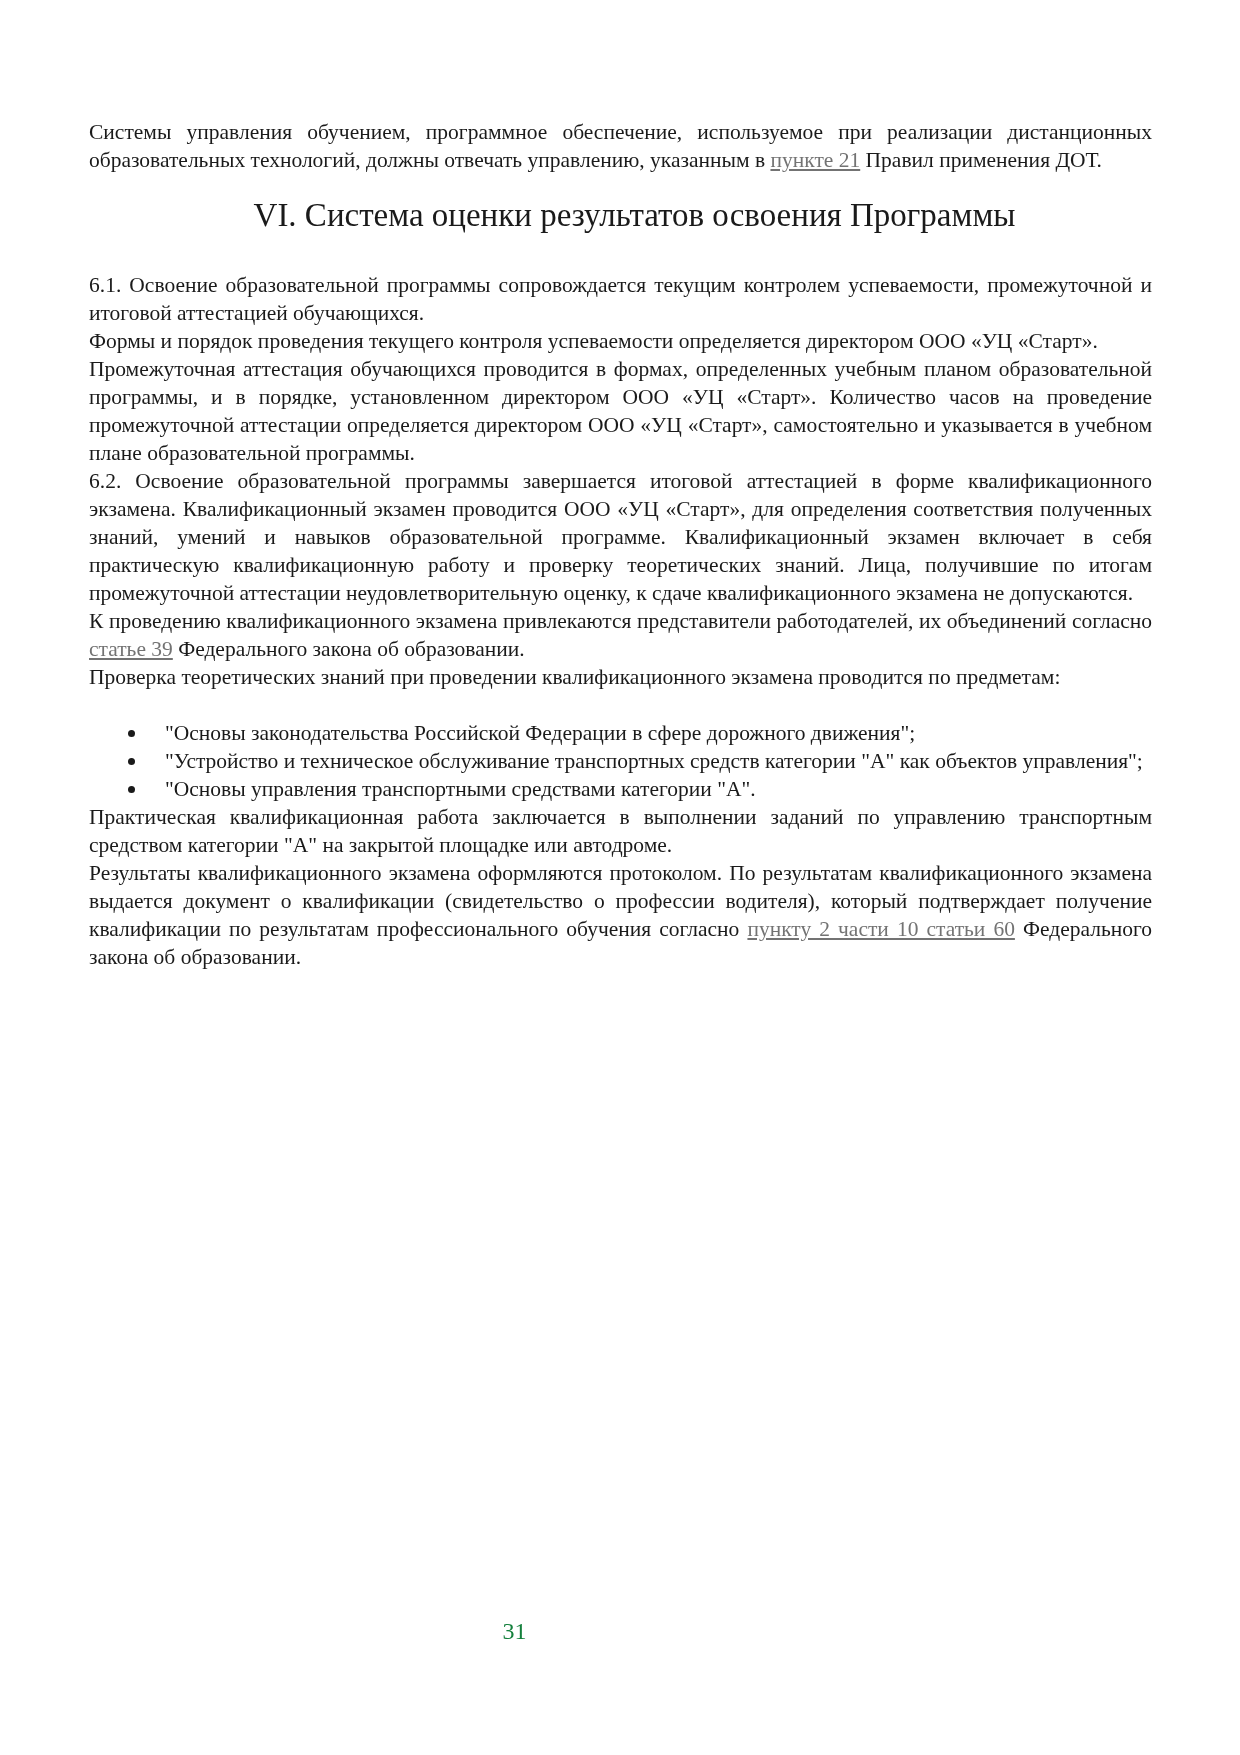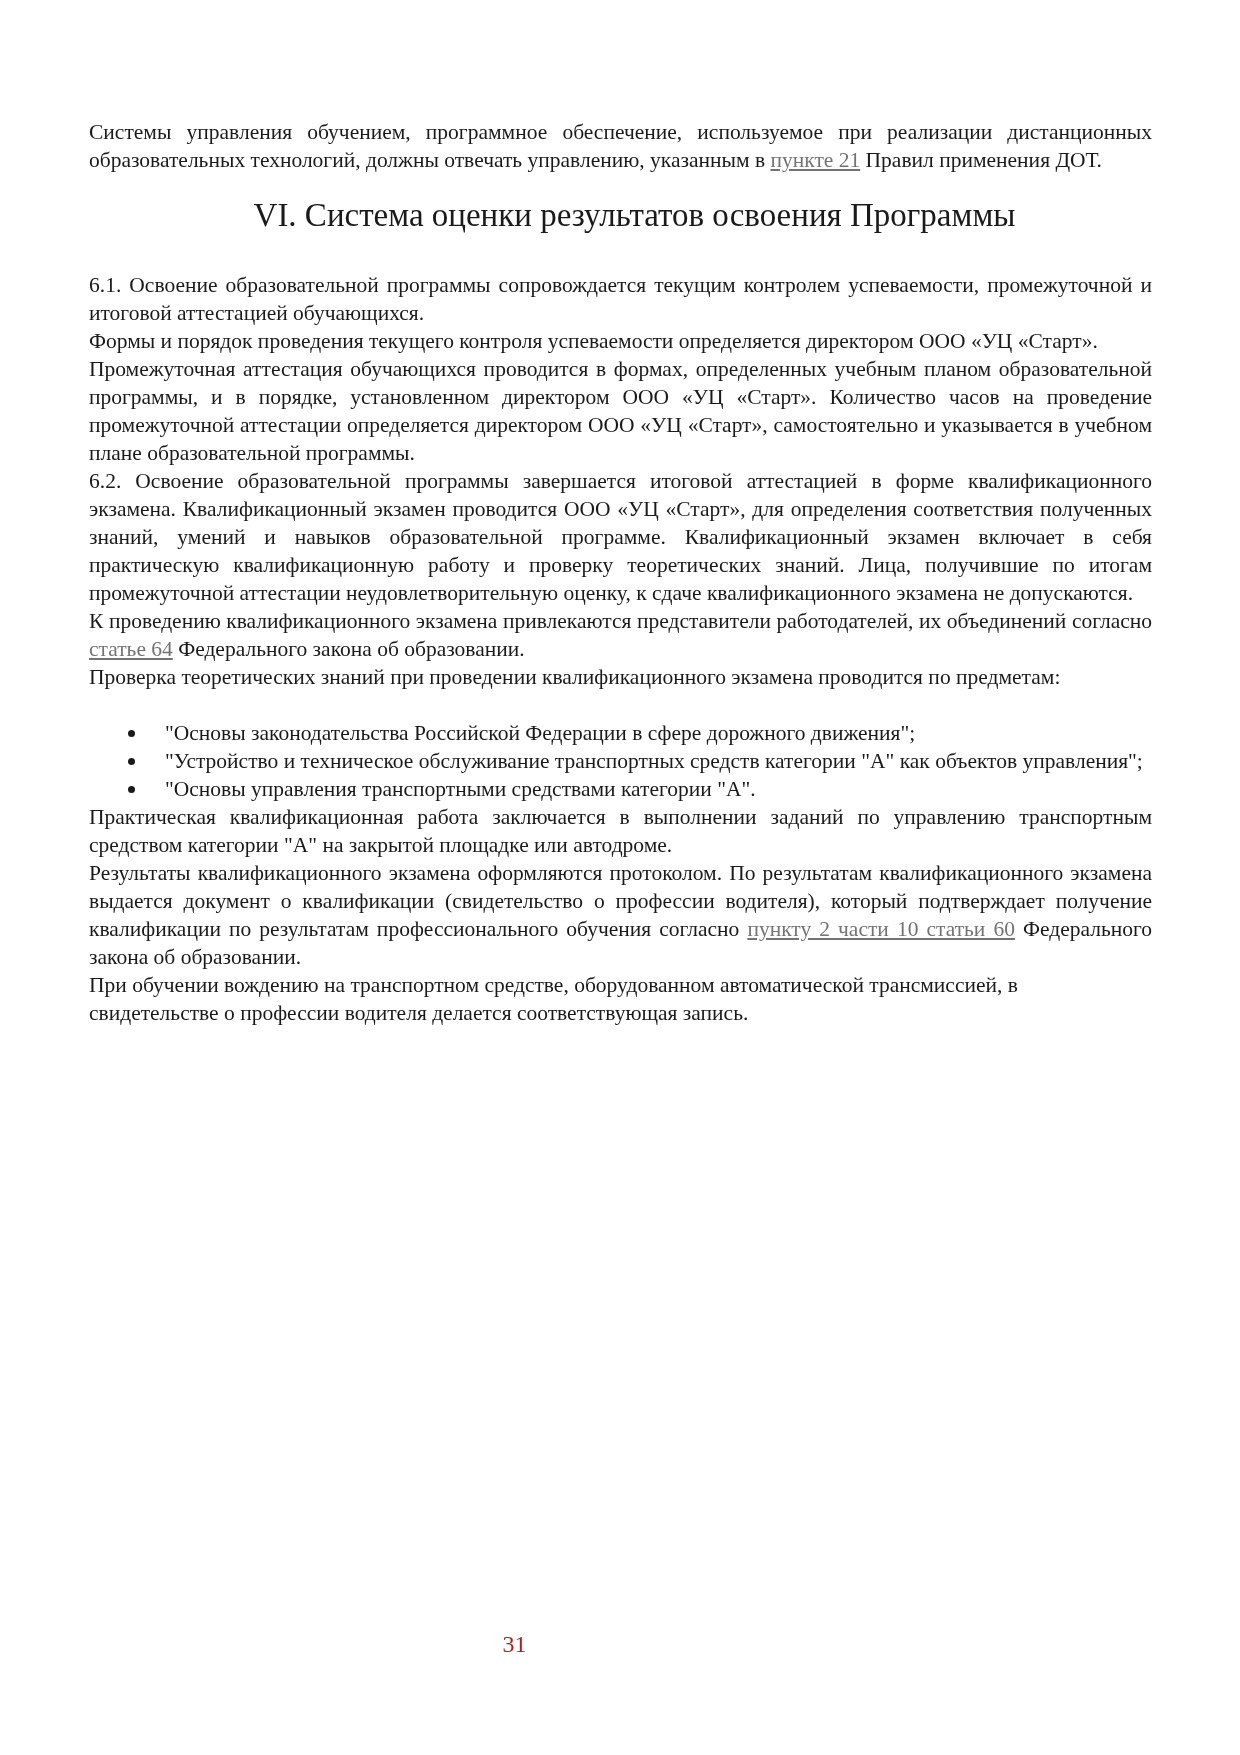--- a/index.html
+++ b/index.html
@@ -19,52 +19,51 @@
     padding-left: 28px;
   }
   ul.subjects { list-style: none; margin: 28px 0 0 0; padding: 0; }
   ul.subjects li { position: relative; padding-left: 76px; text-align: justify; }
   ul.subjects li .bullet {
     position: absolute; left: 39px; top: 11px; width: 7px; height: 7px;
     border-radius: 50%; background: #1a1a1a;
   }
   .page-number {
     position: absolute; left: 0; width: 1029px; top: 1618px; text-align: center;
-    font-family: "Liberation Serif", "DejaVu Serif", serif; font-size: 24px; color: #b91c1c; margin-top: 13px;
+    font-family: "Liberation Serif", "DejaVu Serif", serif; font-size: 24px; color: #15803d;
   }
 </style>
 </head>
 <body>
 
 <div class="page">
 
   <p class="p"><span>Системы управления обучением, программное обеспечение, используемое при реализации дистанционных образовательных технологий, должны отвечать управлению, указанным в </span><a class="link" href="#">пункте 21</a><span> Правил применения ДОТ.</span></p>
 
   <h2 class="title">VI. Система оценки результатов освоения Программы</h2>
 
   <p class="p">6.1. Освоение образовательной программы сопровождается текущим контролем успеваемости, промежуточной и итоговой аттестацией обучающихся.</p>
 
   <p class="p gap">Формы и порядок проведения текущего контроля успеваемости определяется директором ООО «УЦ «Старт».</p>
 
   <p class="p gap">Промежуточная аттестация обучающихся проводится в формах, определенных учебным планом образовательной программы, и в порядке, установленном директором ООО «УЦ «Старт». Количество часов на проведение промежуточной аттестации определяется директором ООО «УЦ «Старт», самостоятельно и указывается в учебном плане образовательной программы.</p>
 
   <p class="p gap">6.2. Освоение образовательной программы завершается итоговой аттестацией в форме квалификационного экзамена. Квалификационный экзамен проводится ООО «УЦ «Старт», для определения соответствия полученных знаний, умений и навыков образовательной программе. Квалификационный экзамен включает в себя практическую квалификационную работу и проверку теоретических знаний. Лица, получившие по итогам промежуточной аттестации неудовлетворительную оценку, к сдаче квалификационного экзамена не допускаются.</p>
 
-  <p class="p gap"><span>К проведению квалификационного экзамена привлекаются представители работодателей, их объединений согласно </span><a class="link" href="#">статье 64</a><span> Федерального закона об образовании.</span></p>
+  <p class="p gap"><span>К проведению квалификационного экзамена привлекаются представители работодателей, их объединений согласно </span><a class="link" href="#">статье 39</a><span> Федерального закона об образовании.</span></p>
 
   <p class="p gap">Проверка теоретических знаний при проведении квалификационного экзамена проводится по предметам:</p>
 
   <ul class="subjects">
     <li><span class="bullet"></span><span>"Основы законодательства Российской Федерации в сфере дорожного движения";</span></li>
     <li><span class="bullet"></span><span>"Устройство и техническое обслуживание транспортных средств категории "А" как объектов управления";</span></li>
     <li><span class="bullet"></span><span>"Основы управления транспортными средствами категории "А".</span></li>
   </ul>
 
   <p class="p gap">Практическая квалификационная работа заключается в выполнении заданий по управлению транспортным средством категории "А" на закрытой площадке или автодроме.</p>
 
   <p class="p gap"><span>Результаты квалификационного экзамена оформляются протоколом. По результатам квалификационного экзамена выдается документ о квалификации (свидетельство о профессии водителя), который подтверждает получение квалификации по результатам профессионального обучения согласно </span><a class="link" href="#">пункту 2 части 10 статьи 60</a><span> Федерального закона об образовании.</span></p>
 
-  <p class="p gap" style="text-align:left;">При обучении вождению на транспортном средстве, оборудованном автоматической трансмиссией, в свидетельстве о профессии водителя делается соответствующая запись.</p>
 
 
 </div>
 
 <div class="page-number">31</div>
 
 </body></html>

